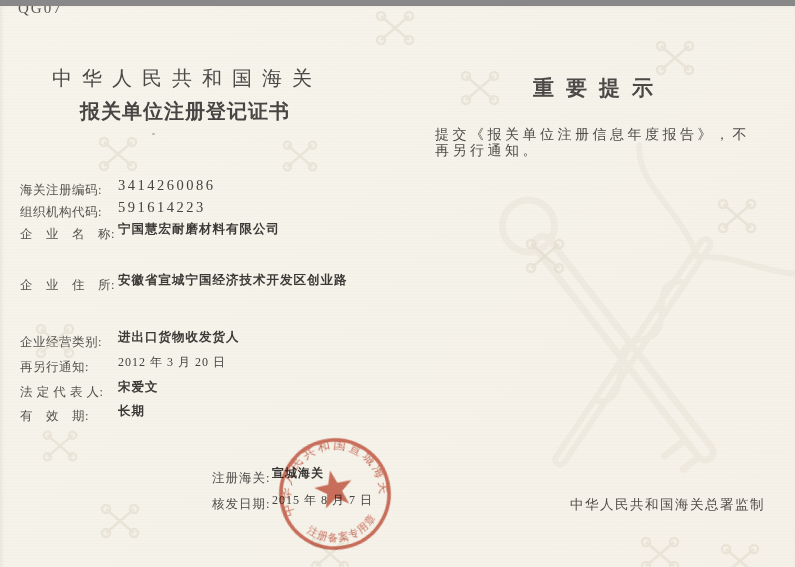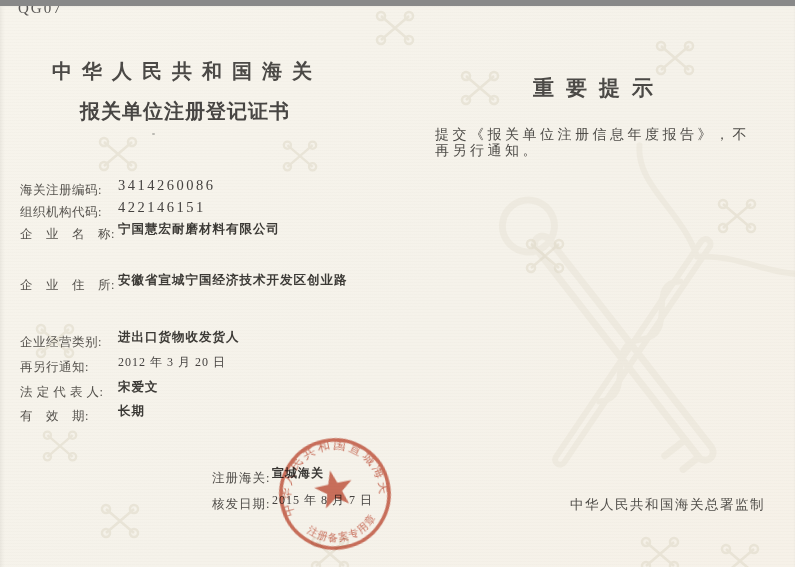--- a/index.html
+++ b/index.html
@@ -11,21 +11,21 @@
     background-image:
       repeating-linear-gradient(to bottom, rgba(90,80,60,0.015) 0 1px, rgba(0,0,0,0) 1px 3px),
       linear-gradient(135deg,#f7f4ec 0%,#f5f2ea 55%,#f6f1e8 100%);
     overflow:hidden;
     box-shadow:inset 2px 0 4px rgba(0,0,0,0.05), inset 0 -2px 3px rgba(0,0,0,0.03);
     font-family:"Liberation Serif","DejaVu Serif",serif;
     color:#4c4a47;
   }
   .abs{position:absolute;white-space:nowrap;}
   .form-code{left:18px;top:-6px;font-size:15px;letter-spacing:2px;color:#5a5856;}
-  .title-1{left:52px;top:52px;font-size:20px;font-weight:700;letter-spacing:10px;color:#4b4946;}
+  .title-1{left:52px;top:59px;font-size:20px;font-weight:400;letter-spacing:10px;color:#4b4946;}
   .title-2{left:80px;top:92px;font-size:20px;font-weight:700;letter-spacing:1px;color:#474543;}
   .notice-head{left:533px;top:68px;font-size:21px;font-weight:600;letter-spacing:12px;color:#4b4946;}
   .notice-line{font-size:14px;letter-spacing:3.5px;color:#4e4c48;line-height:16px;}
   .nl1{left:435px;top:105px;padding-left:38px;}
   .nl2{left:435px;top:121px;}
   .nl3{left:435px;top:137px;}
   .field-row{position:absolute;left:0;width:100%;height:0;}
   .f-label{position:absolute;left:20px;font-size:12.5px;color:#55524d;letter-spacing:0.5px;white-space:pre;}
   .f-value{position:absolute;left:118px;top:-5px;font-size:12.5px;font-weight:600;color:#3c3a36;letter-spacing:1px;white-space:pre;}
   .f-value.num{font-size:14.5px;font-weight:500;letter-spacing:2.5px;color:#454240;}
@@ -100,21 +100,21 @@
   <div class="abs title-2">报关单位注册登记证书</div>
   <div class="abs notice-line nl2">提交《报关单位注册信息年度报告》，不</div>
   <div class="abs notice-line nl3">再另行通知。</div>
 
   <div class="field-row" style="top:176px">
     <span class="f-label">海关注册编码:</span>
     <span class="f-value num">3414260086</span>
   </div>
   <div class="field-row" style="top:198px">
     <span class="f-label">组织机构代码:</span>
-    <span class="f-value num">422146151</span>
+    <span class="f-value num">591614223</span>
   </div>
   <div class="field-row" style="top:220px">
     <span class="f-label">企　业　名　称:</span>
     <span class="f-value">宁国慧宏耐磨材料有限公司</span>
   </div>
   <div class="field-row" style="top:271px">
     <span class="f-label">企　业　住　所:</span>
     <span class="f-value">安徽省宣城宁国经济技术开发区创业路</span>
   </div>
   <div class="field-row" style="top:328px">

